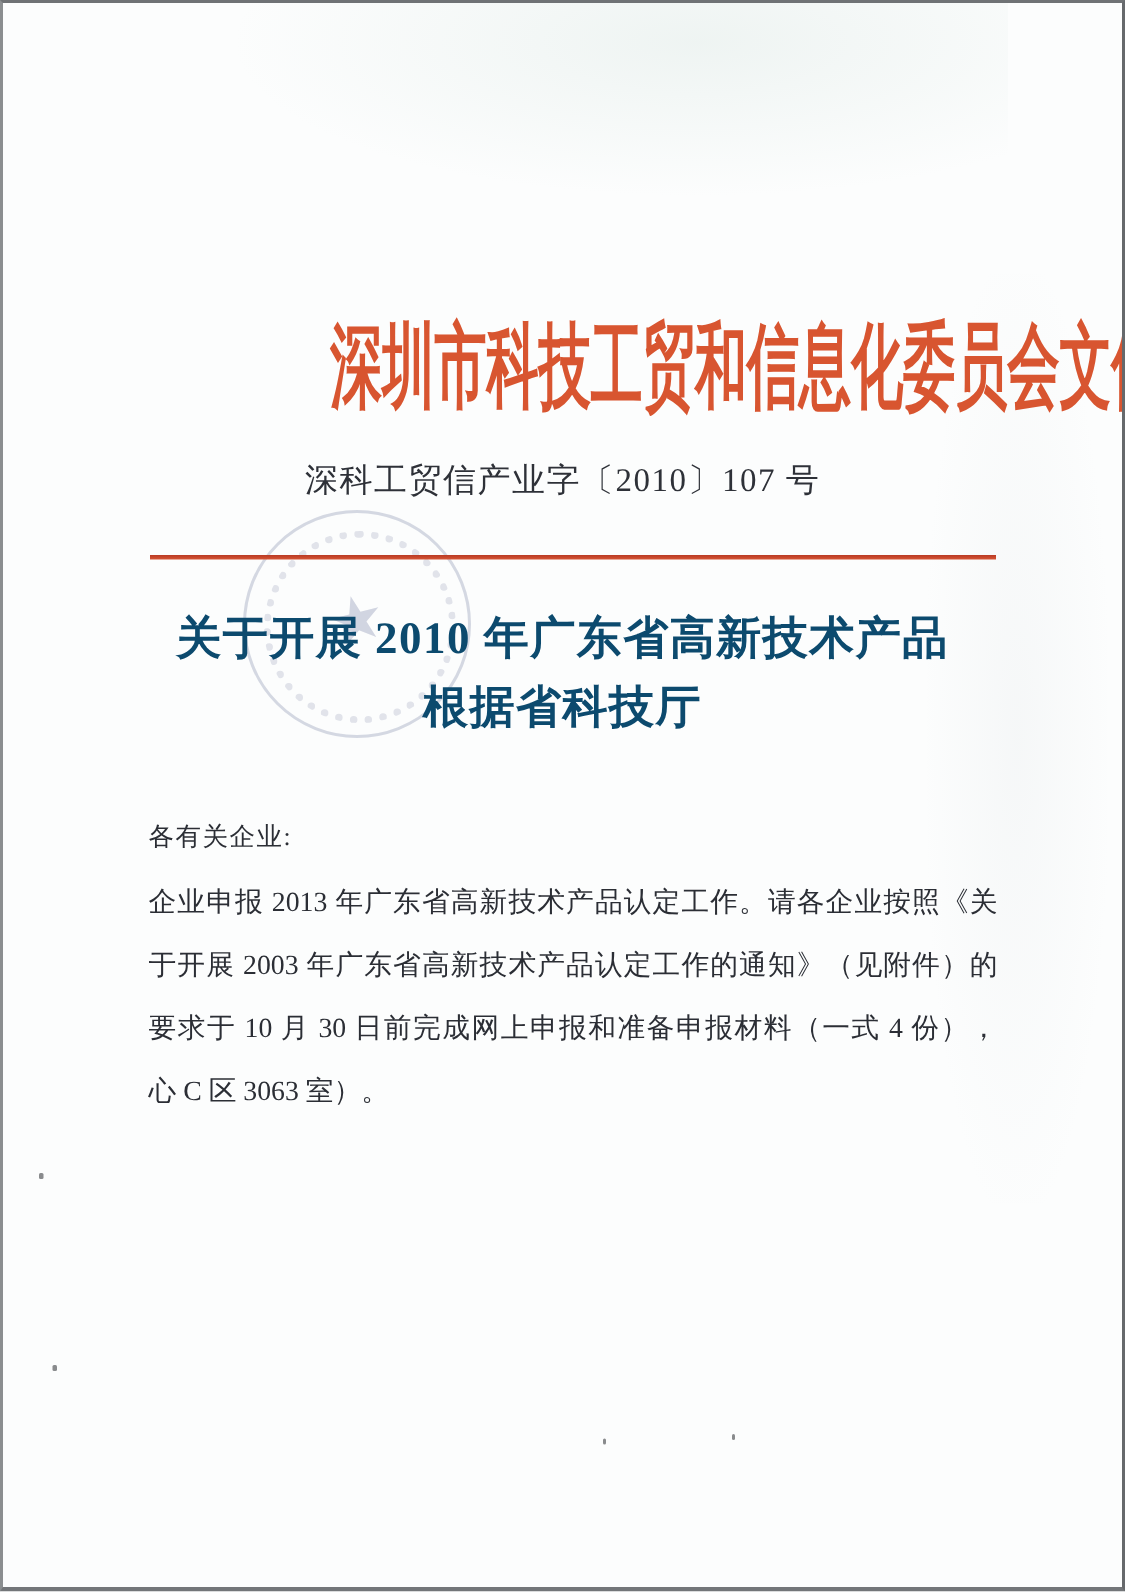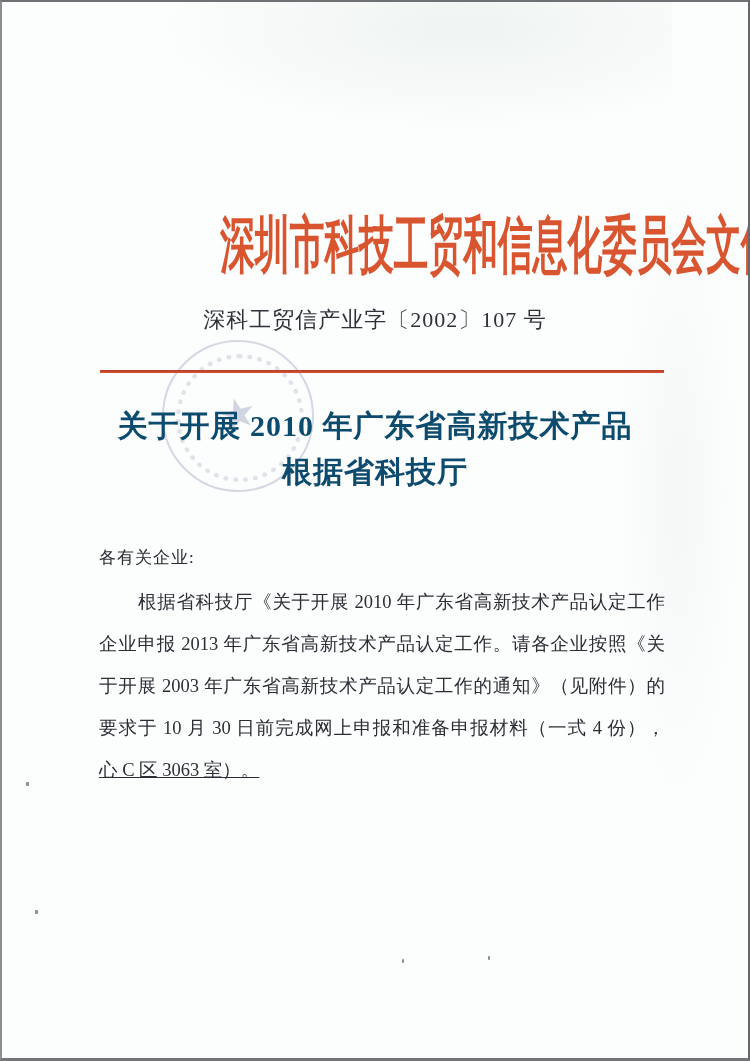--- a/index.html
+++ b/index.html
@@ -126,21 +126,21 @@
   }
   .bl {
     height: 42px;
     line-height: 42px;
     text-align: justify;
     text-align-last: justify;
     white-space: nowrap;
     overflow: visible;
   }
   .bl.indent { text-indent: 39px; }
-  .bl.last { text-align-last: left; text-decoration: underline; }
+  .bl.last { text-align-last: left; }
   .speck {
     position: absolute;
     width: 3px; height: 4px;
     background: #4c4e52;
     opacity: 0.65;
     border-radius: 1px;
   }
   .sp1 { left: 24px;  top: 780px; }
   .sp2 { left: 33px;  top: 908px; }
   .sp3 { left: 400px; top: 957px; width: 2px; }
@@ -159,33 +159,32 @@
     <div class="seal-ring-inner"></div>
     <span class="seal-star">★</span>
   </div>
 
   <div class="content">
 
     <div class="header-title">
       <span class="stretch">深圳市科技工贸和信息化委员会文件</span>
     </div>
 
-    <div class="doc-number">深科工贸信产业字〔2002〕107 号</div>
+    <div class="doc-number">深科工贸信产业字〔2010〕107 号</div>
 
     <div class="red-rule"></div>
 
     <div class="doc-title">
       <div>关于开展 2010 年广东省高新技术产品</div>
       <div>根据省科技厅</div>
     </div>
 
     <div class="salutation">各有关企业:</div>
 
     <div class="body-text">
-      <div class="bl indent">根据省科技厅《关于开展 2010 年广东省高新技术产品认定工作</div>
       <div class="bl">企业申报 2013 年广东省高新技术产品认定工作。请各企业按照《关</div>
       <div class="bl">于开展 2003 年广东省高新技术产品认定工作的通知》（见附件）的</div>
       <div class="bl">要求于 10 月 30 日前完成网上申报和准备申报材料（一式 4 份），</div>
       <div class="bl last">心 C 区 3063 室）。</div>
     </div>
 
   </div>
 
   <div class="speck sp1"></div>
   <div class="speck sp2"></div>

